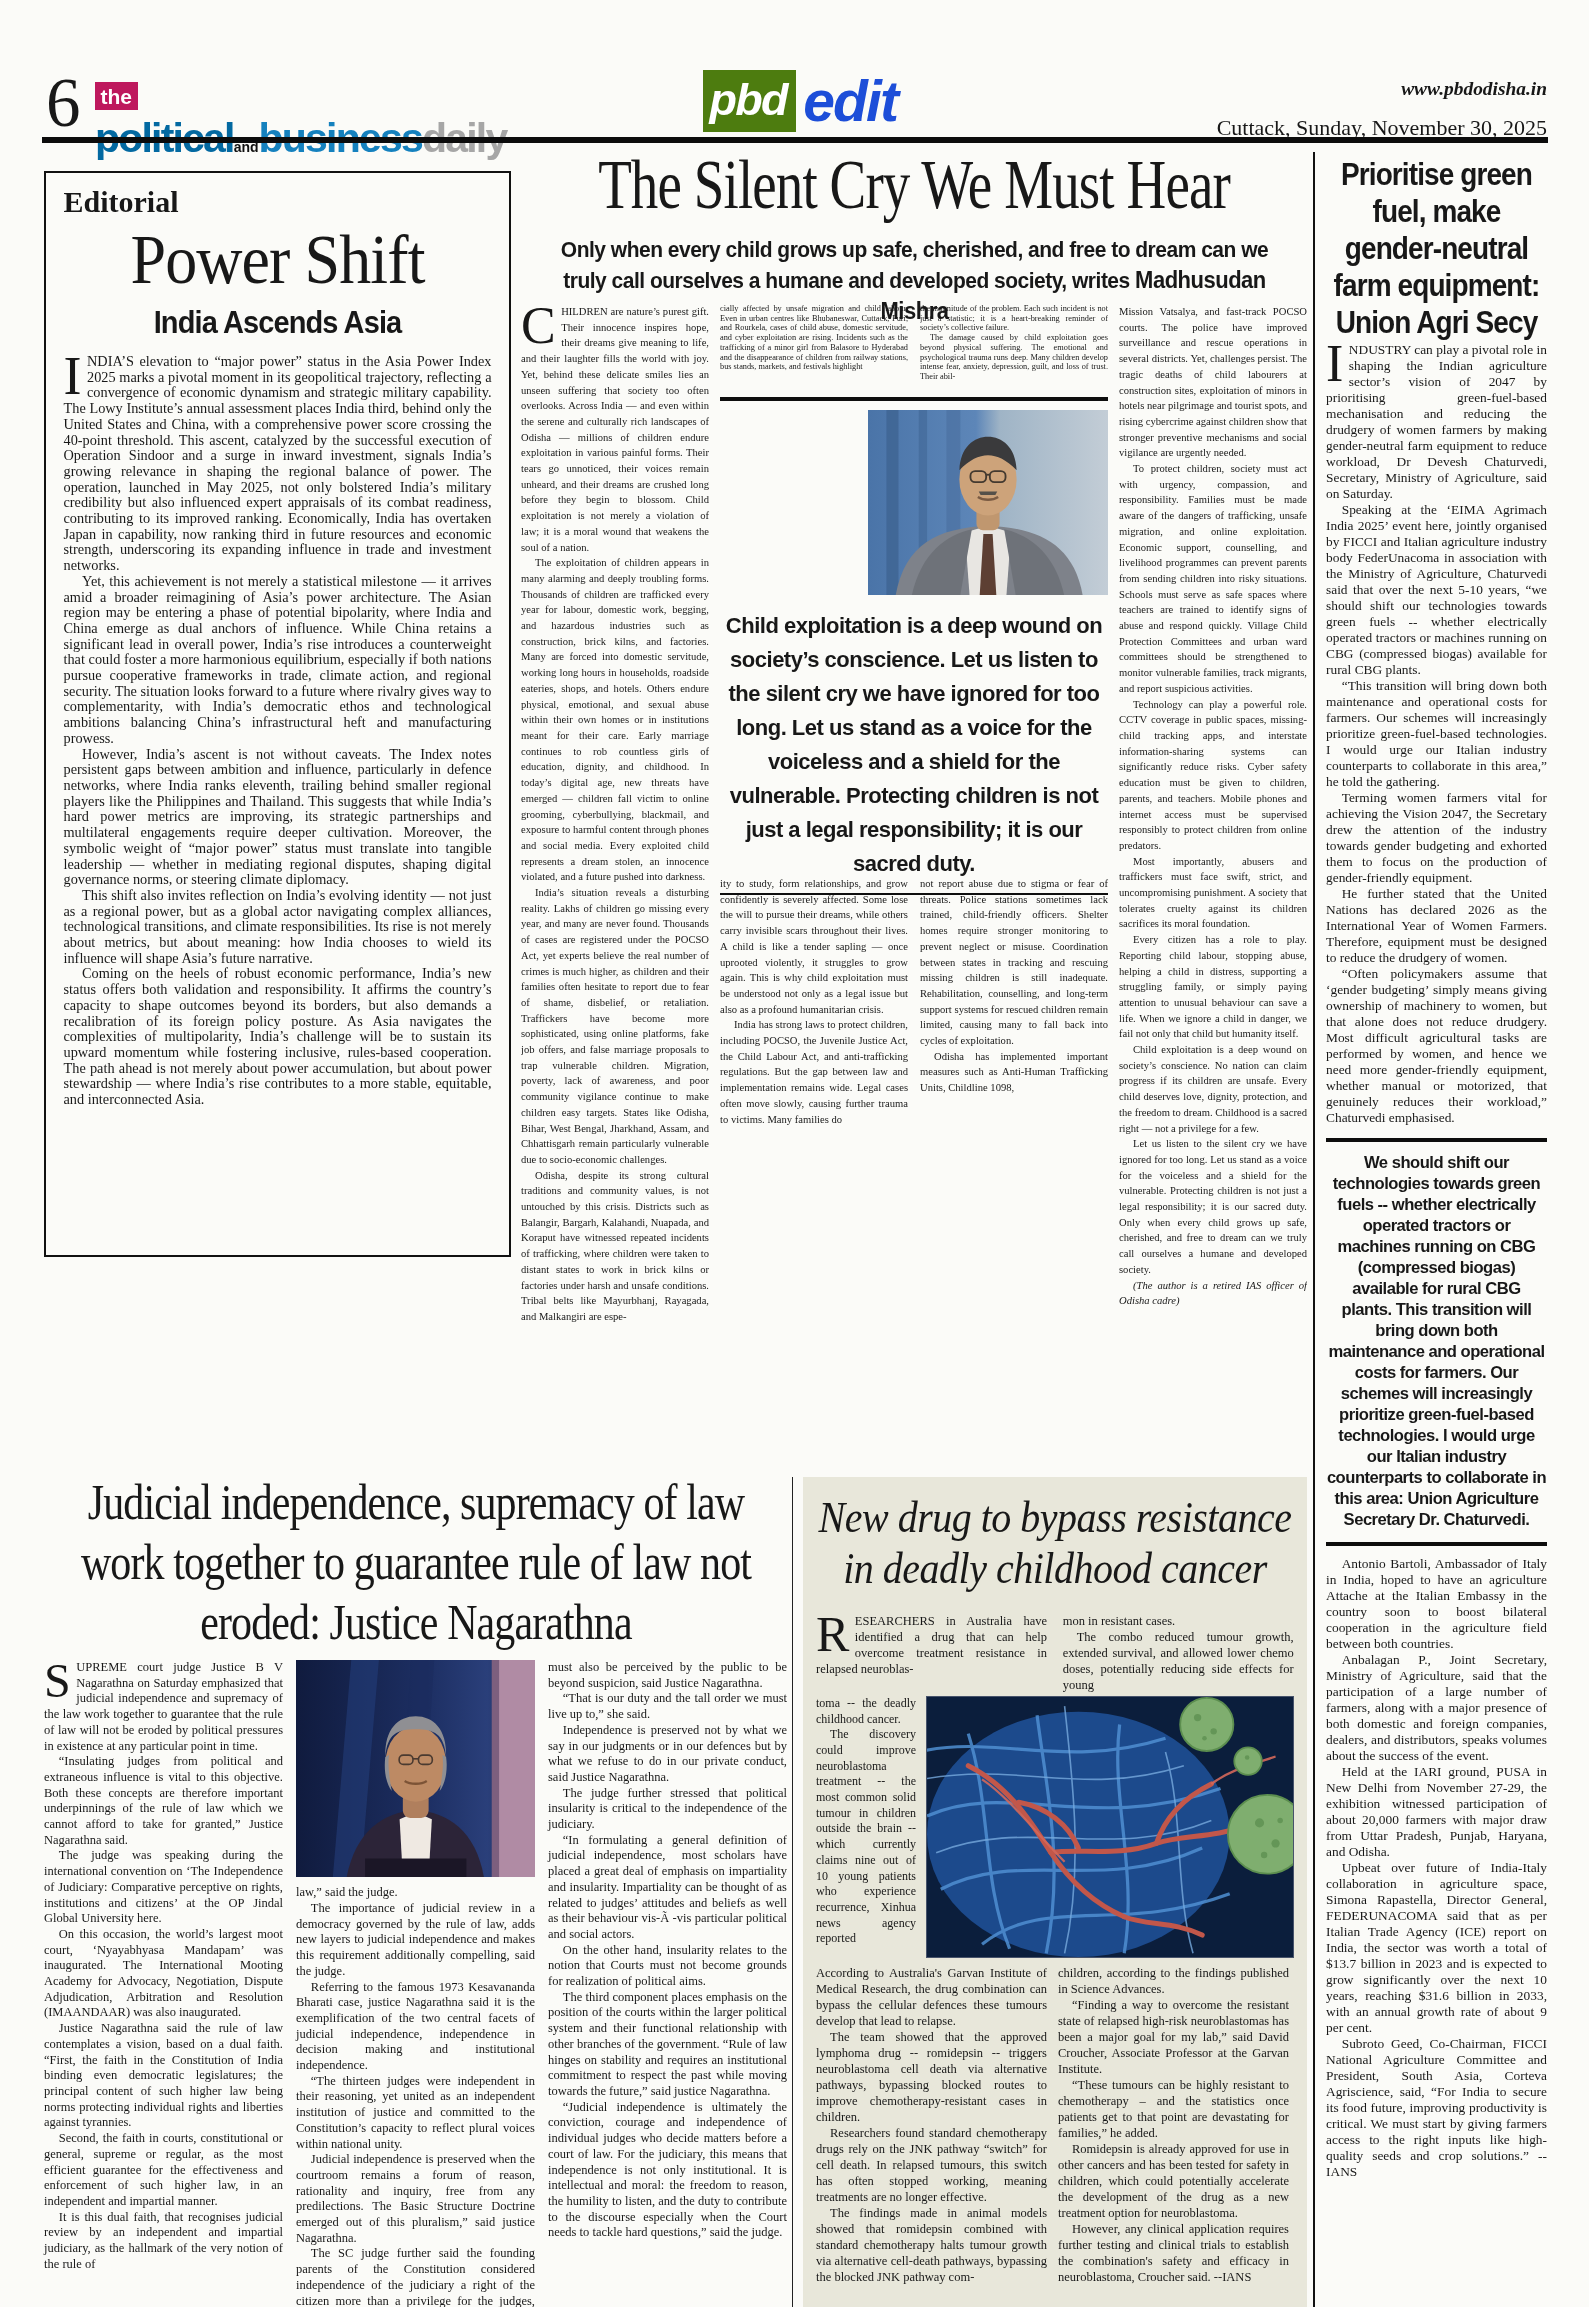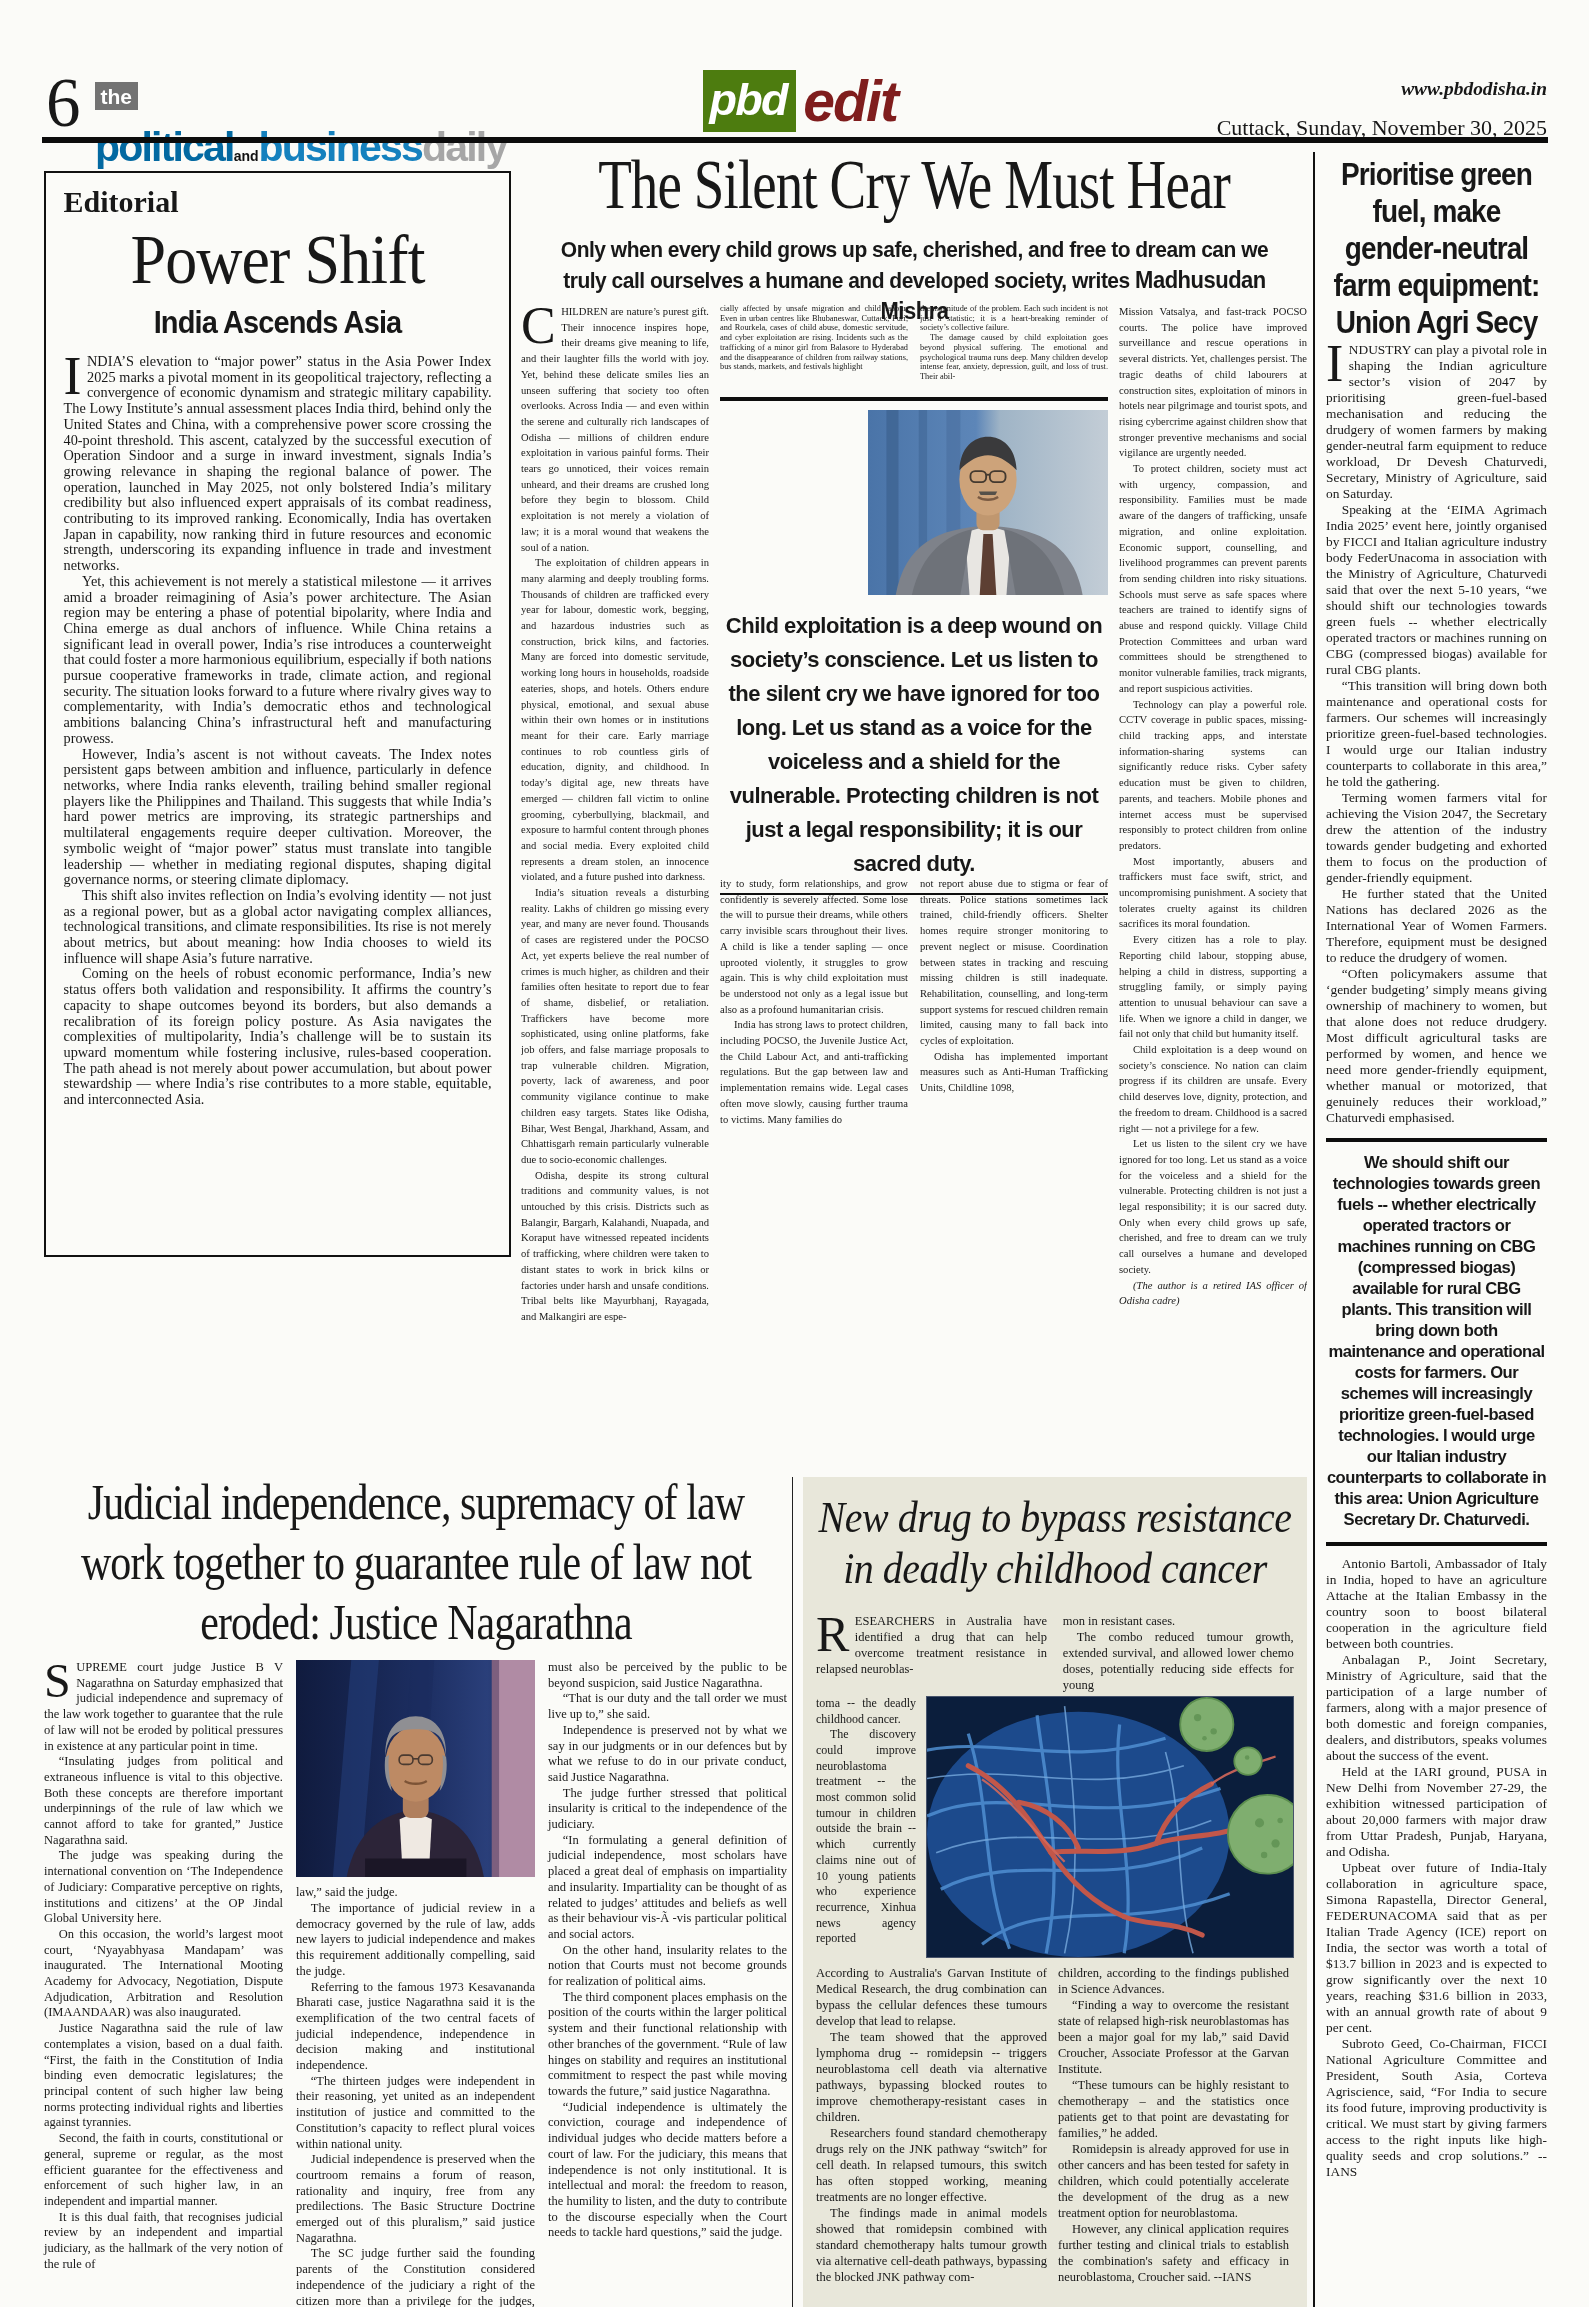--- a/index.html
+++ b/index.html
@@ -4,29 +4,29 @@
 <style>
   html,body{margin:0;padding:0;background:#888;}
   .page{position:relative;width:1589px;height:2452px;background:#fbfbf8;overflow:hidden;
         font-family:"Liberation Serif",serif;color:#181818;}
   [data-bind]{white-space:pre-wrap;}
   p{white-space:pre-wrap;}
 
   
   .pageno{position:absolute;left:46px;top:69px;font-size:69px;line-height:69px;font-weight:400;}
   .masthead{position:absolute;left:95px;top:82px;}
-  .the-badge{display:inline-block;background:#737373;color:#fff;font:700 21px/21px "Liberation Sans",sans-serif;
-             padding:3.7px 5.5px;margin-bottom:17px;}
+  .the-badge{display:inline-block;background:#be185d;color:#fff;font:700 21px/21px "Liberation Sans",sans-serif;
+             padding:3.7px 5.5px;margin-bottom:8px;}
   .wordmark{font:700 41px/41px "Liberation Sans",sans-serif;letter-spacing:-1.8px;}
   .wm-pol{color:#0369a1;} .wm-and{font-size:14px;letter-spacing:0;color:#101010;} 
   .wm-bus{color:#1581be;} .wm-daily{color:#a6a6a6;}
   .pbdlogo{position:absolute;left:703px;top:70px;display:flex;align-items:center;}
   .pbd-badge{background:#4d7c0f;color:#fff;font:700 italic 45px/45px "Liberation Sans",sans-serif;
              padding:7.4px 9.2px 10px 6.5px;letter-spacing:-1.8px;}
-  .edit-word{color:#7f1d1d;font:700 italic 57px/57px "Liberation Sans",sans-serif;margin-left:7.4px;letter-spacing:-1.8px;}
+  .edit-word{color:#1d4ed8;font:700 italic 57px/57px "Liberation Sans",sans-serif;margin-left:7.4px;letter-spacing:-1.8px;}
   .header-right{position:absolute;left:1084px;top:78px;width:463px;text-align:right;}
   .site-url{font:700 italic 19.4px/22px "Liberation Serif",serif;}
   .dateline{font:400 22px/24px "Liberation Serif",serif;margin-top:15.7px;}
   .header-rule{position:absolute;left:42px;top:137px;width:1506px;height:5.5px;background:#0c0c0c;}
 
   
   .edit-box{position:absolute;left:44px;top:171px;width:467px;height:1086px;border:2.3px solid #111;
             box-sizing:border-box;padding:12px 17.5px;overflow:hidden;}
   .edit-kicker{font-size:30px;line-height:33px;font-weight:700;}
   .edit-title{text-align:center;font-size:64px;line-height:65px;font-weight:400;margin:6.5px 0 3.7px;

